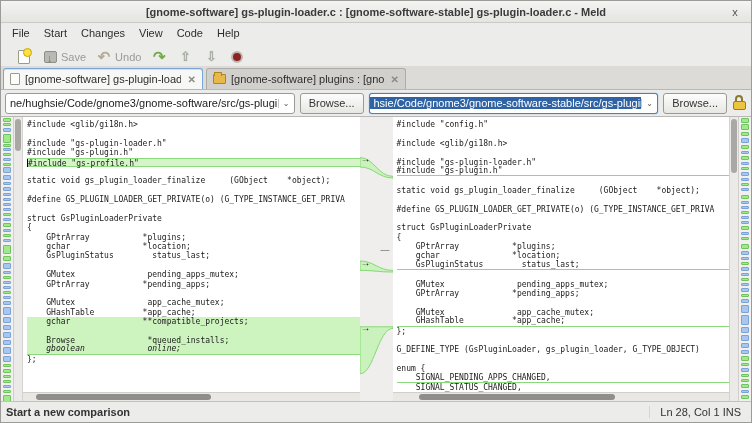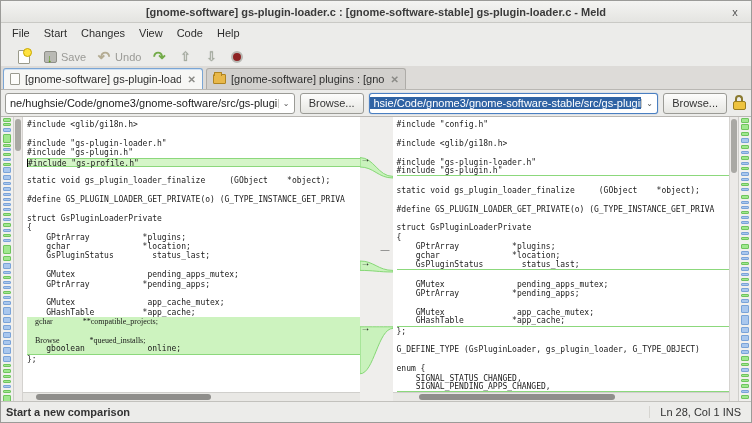--- a/index.html
+++ b/index.html
@@ -76,22 +76,22 @@
   .vscroll { width:9px; flex:0 0 9px; background:#eceae8; border-right:1px solid #d4d2cf; position:relative; }
   .vscroll.right { border-right:none; border-left:1px solid #d4d2cf; }
   .vthumb { position:absolute; left:1px; right:1px; background:#a9a8a4; border-radius:4px; }
   .pane { flex:1; display:flex; flex-direction:column; min-width:0; }
   .code { flex:1; background:#fff; overflow:hidden; padding:3px 0 0 4px; position:relative;
           font-family:"DejaVu Sans Mono", monospace; font-size:8px; color:#1a1a1a; }
   .code-line { height:9.4px; line-height:9.4px; white-space:pre; }
   .code-line.h1 { background:#d5f5c8; border-top:1px solid #8cd87c; border-bottom:1px solid #8cd87c;
                   height:9.4px; line-height:7.4px; }
   .code-line.h2 { background:#cdf3bf; border-top:1px solid #8cd87c; line-height:8.4px; }
-  .code-line.h3 { background:#cdf3bf;font-family:Liberation Serif, serif; }
-  .code-line.h4 { background:#cdf3bf; border-bottom:1px solid #8cd87c; line-height:8.4px; }
+  .code-line.h3 { background:#cdf3bf; }
+  .code-line.h4 { background:#cdf3bf; border-bottom:1px solid #8cd87c; line-height:8.4px;font-style:italic; }
   .code-line.cb { border-bottom:1px solid #8cd87c; line-height:8.4px; }
   .cursor { display:inline-block; width:1px; height:8px; background:#000; vertical-align:-1px; }
   .hscroll { height:9px; flex:0 0 9px; background:#e9e8e5; border-top:1px solid #d0cfcc; position:relative; }
   .hthumb { position:absolute; top:1px; bottom:1px; background:#8f8e8b; border-radius:4px; }
 
   .gutter { width:33px; flex:0 0 33px; background:#efeeec; position:relative; }
   .gutter svg { position:absolute; top:0; left:0; }
   .chg-arrow { position:absolute; left:1px; font-size:10px; font-weight:bold; color:#111; line-height:10px; }
   .chg-minus { position:absolute; right:3px; font-size:9px; color:#666; line-height:9px; }
 
@@ -302,22 +302,22 @@
           <div class="code-line">    GMutex               pending_apps_mutex;</div>
           <div class="code-line">    GPtrArray           *pending_apps;</div>
           <div class="code-line"></div>
           <div class="code-line">    GMutex               app_cache_mutex;</div>
           <div class="code-line cb">    GHashTable          *app_cache;</div>
           <div class="code-line">};</div>
           <div class="code-line"></div>
           <div class="code-line">G_DEFINE_TYPE (GsPluginLoader, gs_plugin_loader, G_TYPE_OBJECT)</div>
           <div class="code-line"></div>
           <div class="code-line">enum {</div>
+          <div class="code-line cb">    SIGNAL_PENDING_APPS_CHANGED,</div>
           <div class="code-line">    SIGNAL_STATUS_CHANGED,</div>
-          <div class="code-line cb">    SIGNAL_PENDING_APPS_CHANGED,</div>
         </div>
       <div class="hscroll">
         <div class="hthumb" style="left:8%; width:58%;"></div>
       </div>
     </div>
     <div class="vscroll right">
       <div class="vthumb" style="top:2px; height:54px;"></div>
     </div>
     <div class="chunkmap right" id="map-right">
         <div class="mark g" style="top: 1px; height: 5px;"></div>

